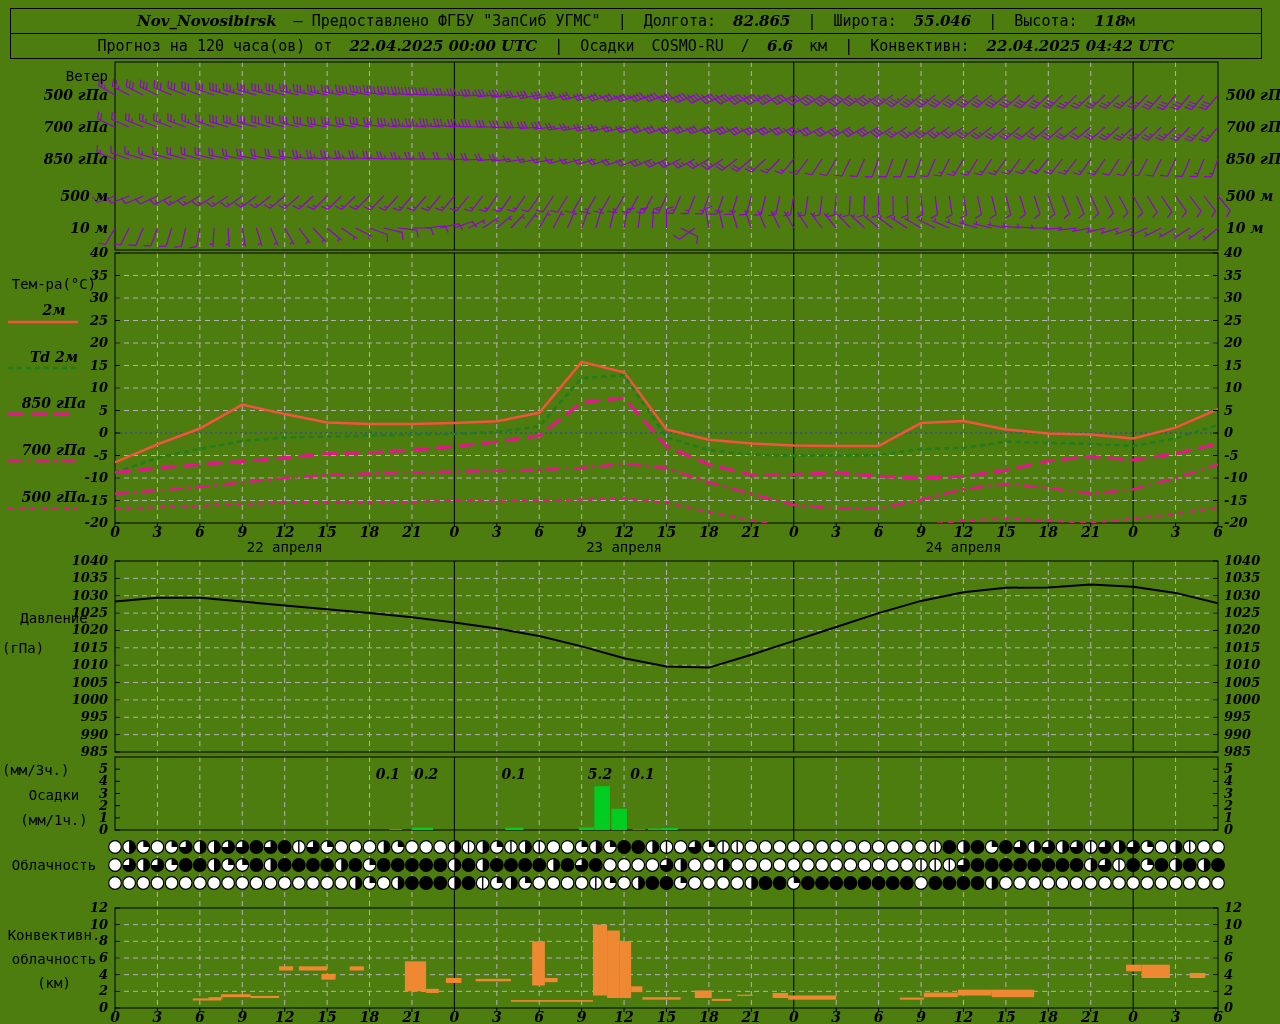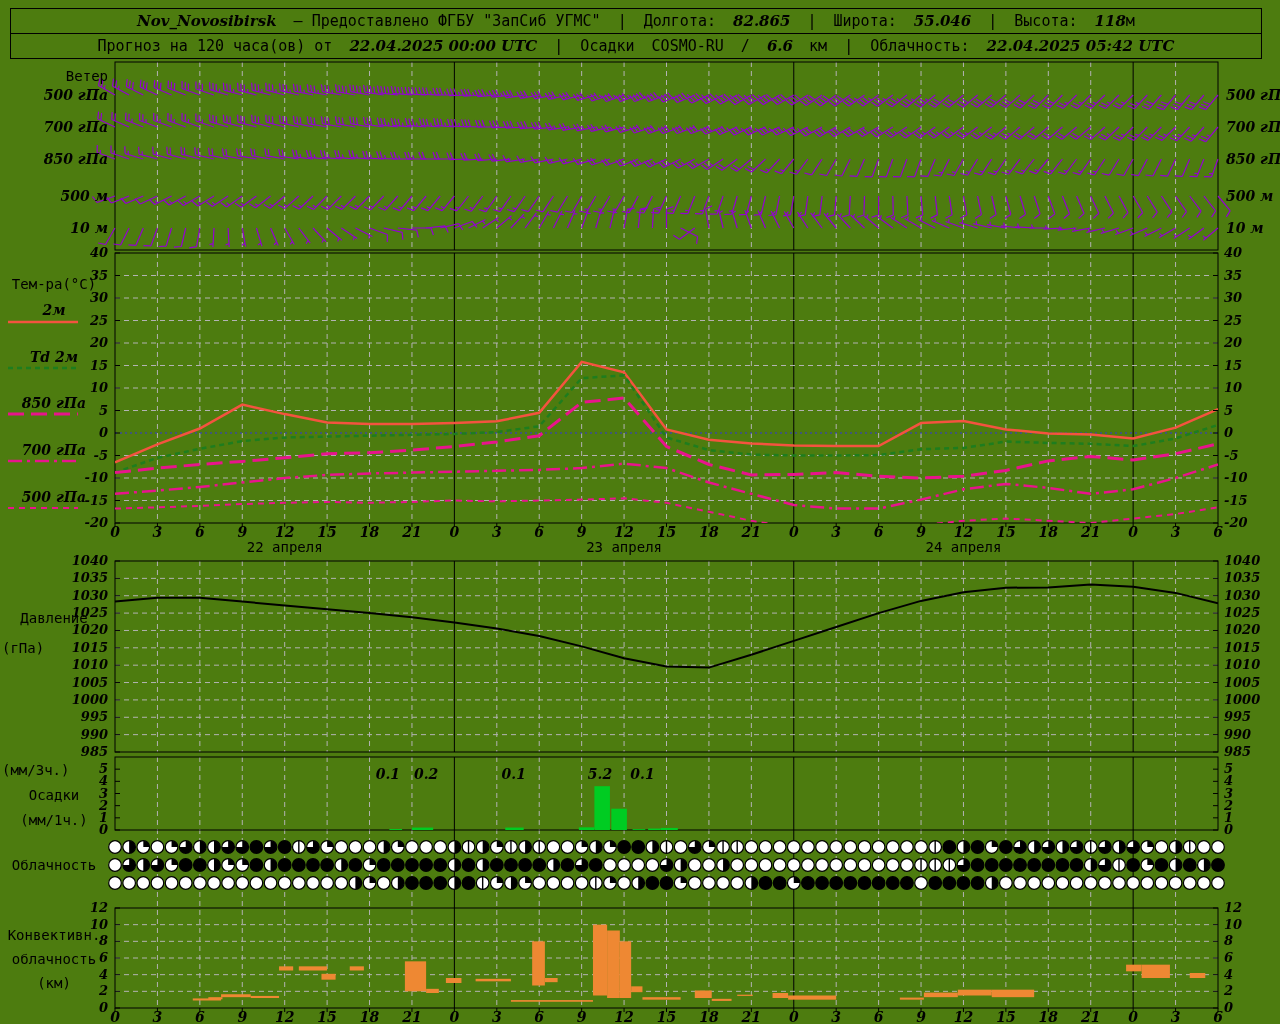--- a/index.html
+++ b/index.html
@@ -40,22 +40,22 @@
     </div>
     <div class="row">
       <span>Прогноз на 120 часа(ов) от</span>
       <span class="v">22.04.2025 00:00 UTC</span>
       <span>|</span>
       <span>Осадки</span>
       <span class="b">COSMO-RU</span>
       <span>/</span>
       <span class="v" style="margin-right:0">6.6</span><span style="margin-left:16px">км</span>
       <span>|</span>
-      <span>Облачность:</span>
-      <span class="v">22.04.2025 05:42 UTC</span>
+      <span>Конвективн:</span>
+      <span class="v">22.04.2025 04:42 UTC</span>
     </div>
   </div>
 
   <svg id="chart" class="abs" style="left:0;top:0" width="1280" height="1024">
       <defs>
         <clipPath id="clipTemp">
           <rect x="115" y="253" width="1103" height="270"></rect>
         </clipPath>
         <clipPath id="clipPress">
           <rect x="115" y="561" width="1103" height="191"></rect>

